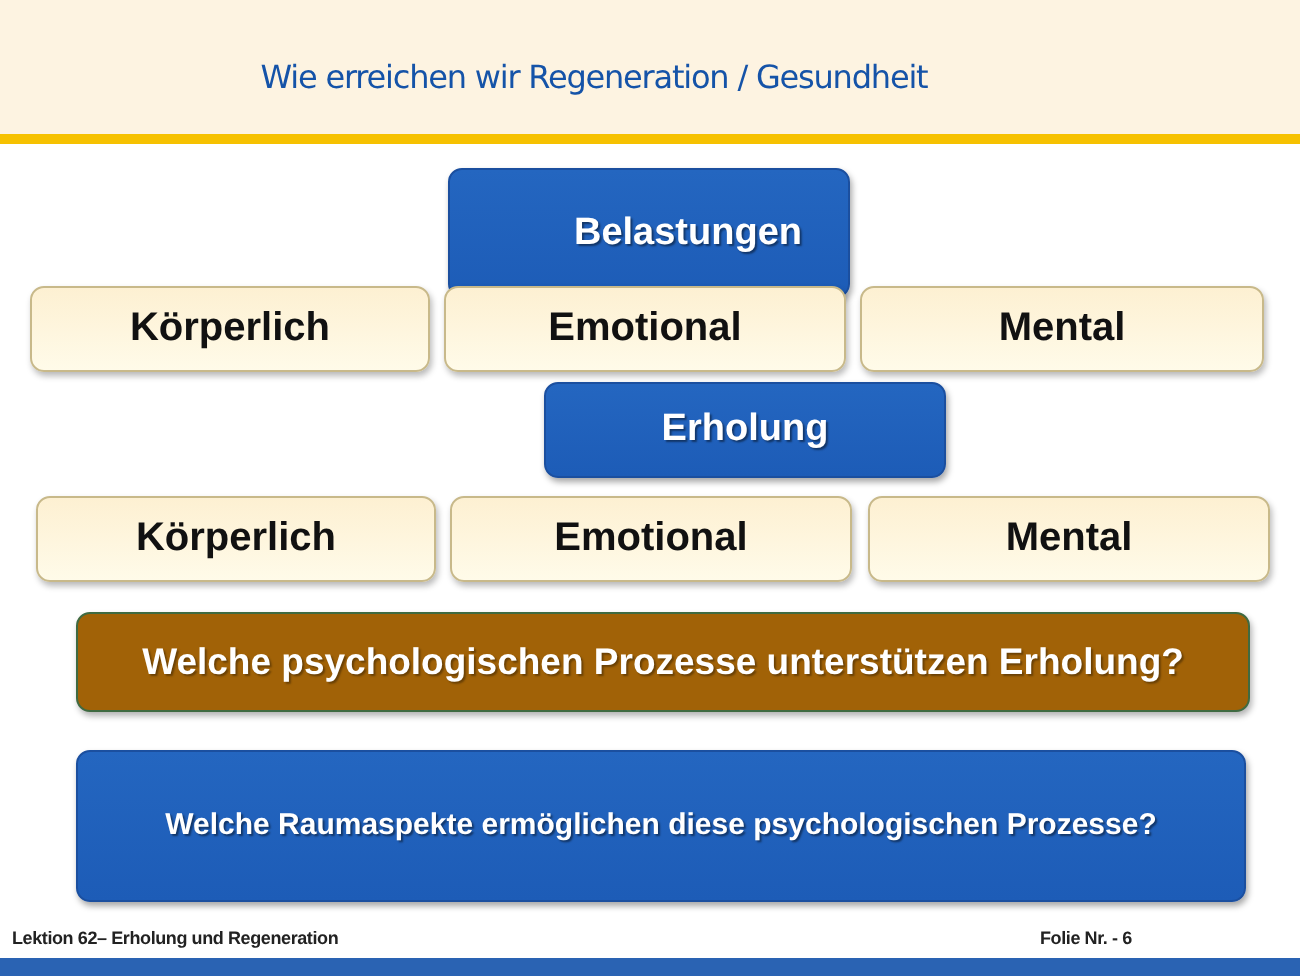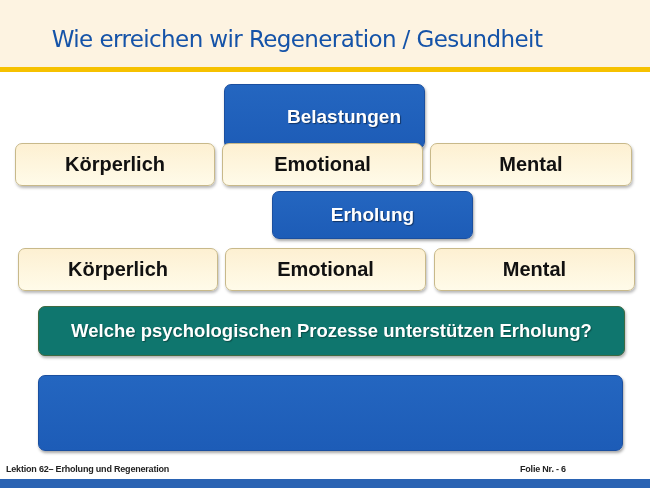--- a/index.html
+++ b/index.html
@@ -8,21 +8,21 @@
       background: #ffffff;
       font-family: "Liberation Sans", sans-serif;
     }
     .header {
       position: absolute; left: 0; top: 0; width: 650px; height: 67px;
       background: #fdf3e1;
     }
     .title {
       position: absolute; left: 0; top: 24px; width: 594px; text-align: center;
       font-family: "DejaVu Sans", sans-serif;
-      font-size: 23px; color: #1553a8; letter-spacing: -0.6px;
+      font-size: 16px; color: #1553a8; letter-spacing: -0.6px;
       line-height: 30px;
     }
     .gold-rule {
       position: absolute; left: 0; top: 67px; width: 650px; height: 5px;
       background: #f6c100;
     }
     .box {
       position: absolute; box-sizing: border-box;
       display: flex; align-items: center; justify-content: center;
       text-align: center; font-weight: bold;
@@ -37,21 +37,21 @@
       font-size: 19px;
     }
     .tan {
       background: linear-gradient(#fdf0d2, #fffbe9);
       border: 1px solid #c8b98a;
       color: #111111;
       box-shadow: 1px 2px 3px rgba(0,0,0,0.28);
       font-size: 20px;
     }
     .green {
-      background: #0f766e;
+      background: #a16207;
       border: 1px solid #3f6a41;
       color: #ffffff;
       text-shadow: 1px 1px 1px rgba(0,0,0,0.35);
       box-shadow: 1px 2px 3px rgba(0,0,0,0.3);
       font-size: 18.5px;
     }
     .env {
       flex-direction: column;
       font-size: 19px;
     }
@@ -101,17 +101,18 @@
 </div>
 <div class="box tan" style="left:434px; top:248px; width:201px; height:43px;">
   <span>Mental</span>
 </div>
 
 <div class="box green" style="left:38px; top:306px; width:587px; height:50px;">
   <span>Welche psychologischen Prozesse unterstützen Erholung?</span>
 </div>
 
 <div class="box blue env" style="left:38px; top:375px; width:585px; height:76px;">
+  <span class="env-sub">Welche Raumaspekte ermöglichen diese psychologischen Prozesse?</span>
 </div>
 
 <div class="footer-left">Lektion 62– Erholung und Regeneration</div>
 <div class="footer-right">Folie Nr. - 6</div>
 <div class="bottom-bar"></div>
 
 </body></html>

